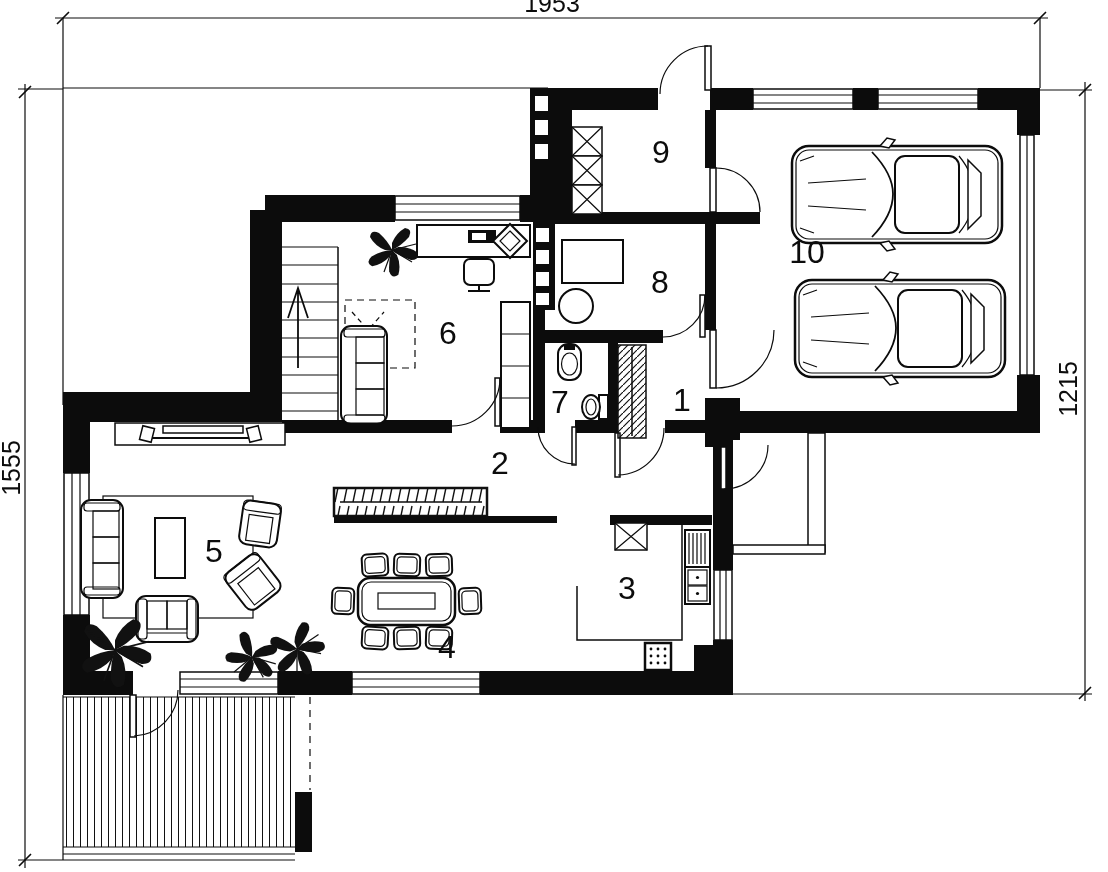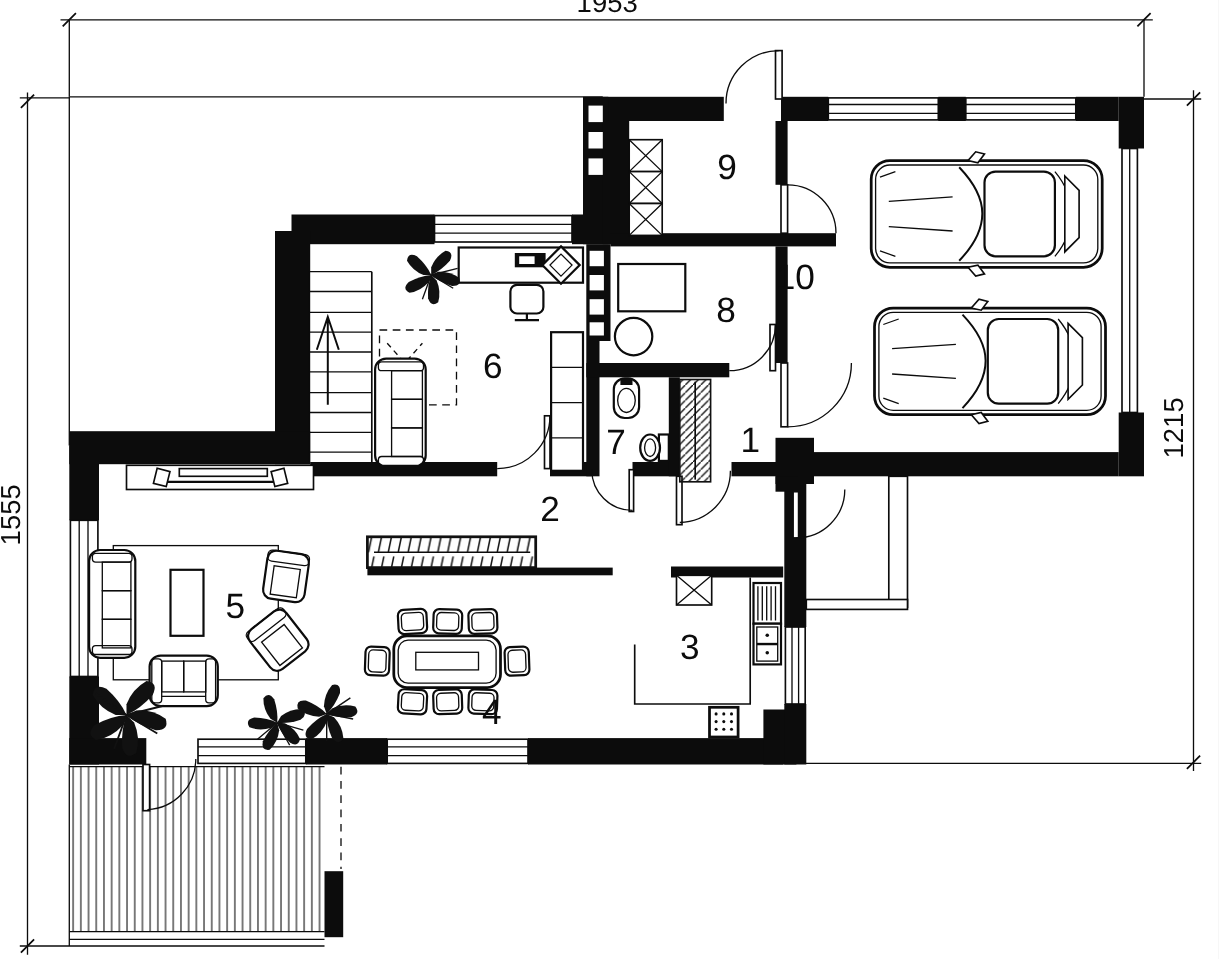--- a/index.html
+++ b/index.html
@@ -415,19 +415,19 @@
 
 <div class="room-label" style="left:682px;top:400px">1</div>
 <div class="room-label" style="left:500px;top:463px">2</div>
 <div class="room-label" style="left:627px;top:588px">3</div>
 <div class="room-label" style="left:447px;top:647px">4</div>
 <div class="room-label" style="left:214px;top:551px">5</div>
 <div class="room-label" style="left:448px;top:333px">6</div>
 <div class="room-label" style="left:560px;top:402px">7</div>
 <div class="room-label" style="left:660px;top:282px">8</div>
 <div class="room-label" style="left:661px;top:152px">9</div>
-<div class="room-label" style="left:723px;top:252px">10</div>
+<div class="room-label" style="left:807px;top:252px">10</div>
 
 <div class="dim dim-top" style="left:552px;top:16px">1953</div>
 <div class="dim dim-side" style="left:11px;top:468px">1555</div>
 <div class="dim dim-side" style="left:1068px;top:389px">1215</div>
 
 </div>
 
 </body></html>

